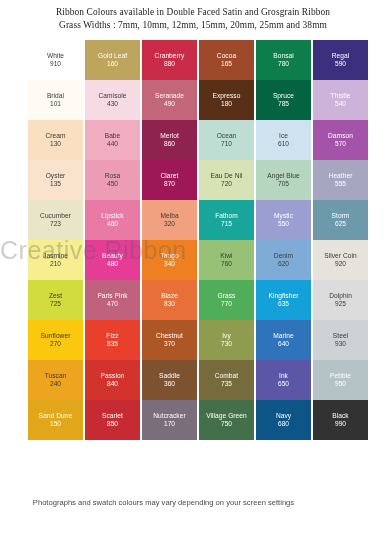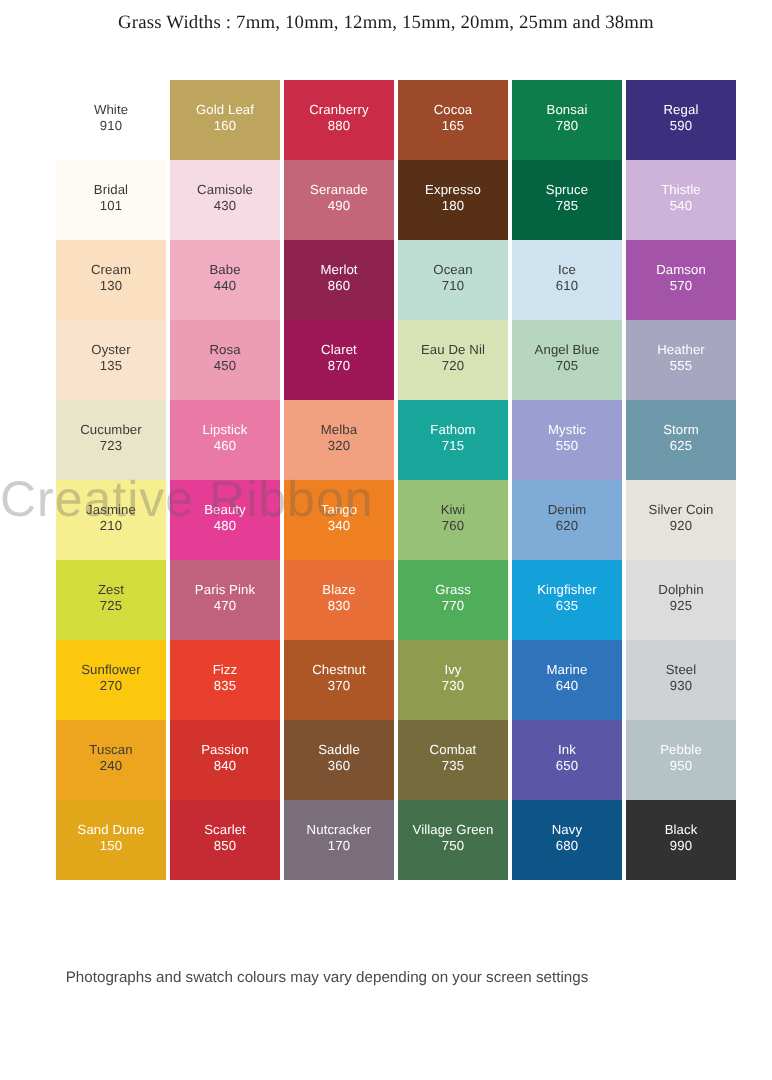--- a/index.html
+++ b/index.html
@@ -91,37 +91,38 @@
     letter-spacing: 0.5px;
     pointer-events: none;
     white-space: nowrap;
     font-family: "Liberation Sans", sans-serif;
   }
 
   
   #footer {
     position: absolute;
     left: 0;
-    top: 484px;
+    top: 498px;
     width: 327px;
     text-align: center;
   }
   .footer-line {
     font-size: 7.6px;
     line-height: 10px;
     color: #4a4a4a;
     white-space: nowrap;
   }
 </style>
 </head>
 <body>
 
 <div id="page">
 
   <div id="header">
+    <div class="header-line">Ribbon Colours available in Double Faced Satin and Grosgrain Ribbon</div>
     <div class="header-line">Grass Widths : 7mm, 10mm, 12mm, 15mm, 20mm, 25mm and 38mm</div>
   </div>
 
   <div id="swatch-grid">
       <div class="swatch" style="background: rgb(255, 255, 255); color: rgb(58, 58, 58);">
         <div class="swatch-name">White</div>
         <div class="swatch-code">910</div>
       </div>
       <div class="swatch" style="background: rgb(189, 165, 94); color: rgb(255, 255, 255);">
         <div class="swatch-name">Gold Leaf</div>

